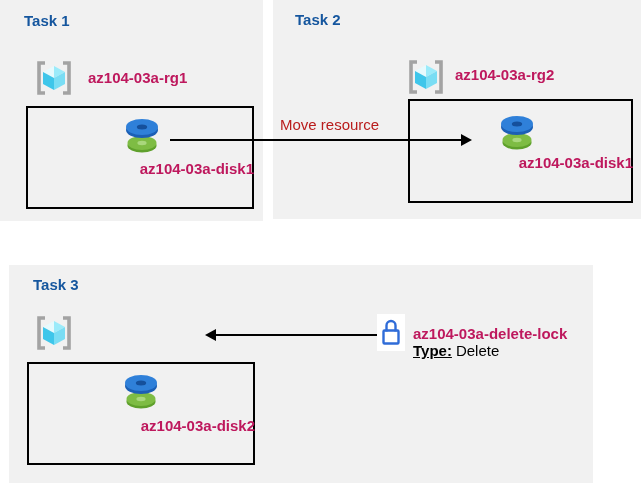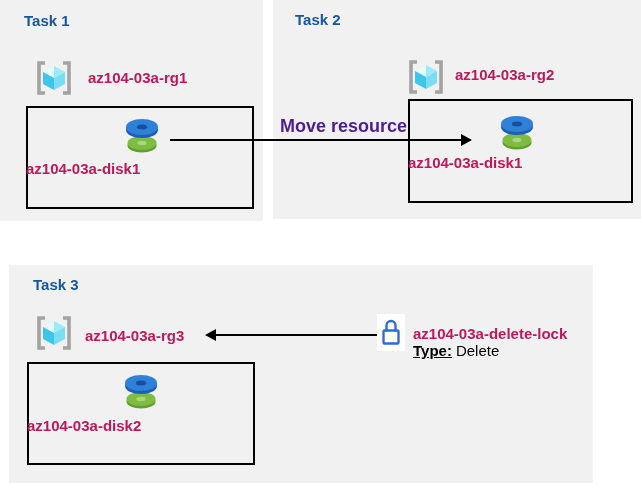--- a/index.html
+++ b/index.html
@@ -9,36 +9,36 @@
   }
   .panel{position:absolute;background:#f1f1f1;}
   .task-title{
     position:absolute;font-size:15px;font-weight:700;color:#15569e;
     white-space:nowrap;line-height:16px;
   }
   .rg-label,.disk-label,.lock-name{
     position:absolute;font-size:15px;font-weight:700;color:#be185d;
     white-space:nowrap;line-height:17px;
   }
-  .disk-label{text-align:left;}
+  .disk-label{text-align:right;}
   .resource-box{
     position:absolute;border:2px solid #000000;box-sizing:border-box;background:transparent;
   }
   .icon{position:absolute;}
   .arrow-line{position:absolute;height:0;border-top:2px solid #000000;}
   .arrow-head-right{
     position:absolute;width:0;height:0;
     border-left:11px solid #000000;border-top:6px solid transparent;border-bottom:6px solid transparent;
   }
   .arrow-head-left{
     position:absolute;width:0;height:0;
     border-right:11px solid #000000;border-top:6px solid transparent;border-bottom:6px solid transparent;
   }
   .move-label{
-    position:absolute;font-size:18px;font-weight:700;color:#4c1d95;white-space:nowrap;
+    position:absolute;font-size:15px;font-weight:400;color:#b91c1c;white-space:nowrap;
   }
   .lock-tile{position:absolute;width:28px;height:37px;background:#ffffff;}
   .lock-text{position:absolute;font-size:15px;color:#000000;line-height:18px;white-space:nowrap;}
   .lock-text .bold{font-weight:700;text-decoration:underline;}
   .lock-type-value{font-weight:400;margin-left:4px;text-align:center;}
 </style>
 </head>
 <body>
 
 <svg width="0" height="0" style="position:absolute" aria-hidden="true">
@@ -99,21 +99,20 @@
   <div class="arrow-line" style="left:170px;top:139px;width:293px"></div>
   <div class="arrow-head-right" style="left:461px;top:134px"></div>
   <div class="move-label" style="left:280px;top:116px">Move resource</div>
 
   <div class="panel" style="left:9px;top:265px;width:584px;height:218px"></div>
   <div class="task-title" style="left:33px;top:277px">Task 3</div>
 
   <svg class="icon" style="left:33px;top:312px" width="42" height="42" viewBox="0 0 42 42">
       <use href="#def-rg-icon" xlink:href="#def-rg-icon"></use>
     </svg>
-  <div class="rg-label" style="left:85px;top:327px">az104-03a-rg3</div>
 
   <div class="arrow-line" style="left:212px;top:334px;width:165px"></div>
   <div class="arrow-head-left" style="left:205px;top:329px"></div>
 
   <div class="lock-tile" style="left:377px;top:314px">
     <svg width="28" height="37" viewBox="0 0 28 36">
       <use href="#def-lock-icon" xlink:href="#def-lock-icon"></use>
     </svg>
   </div>
   <div class="lock-text" style="left:413px;top:325px">

